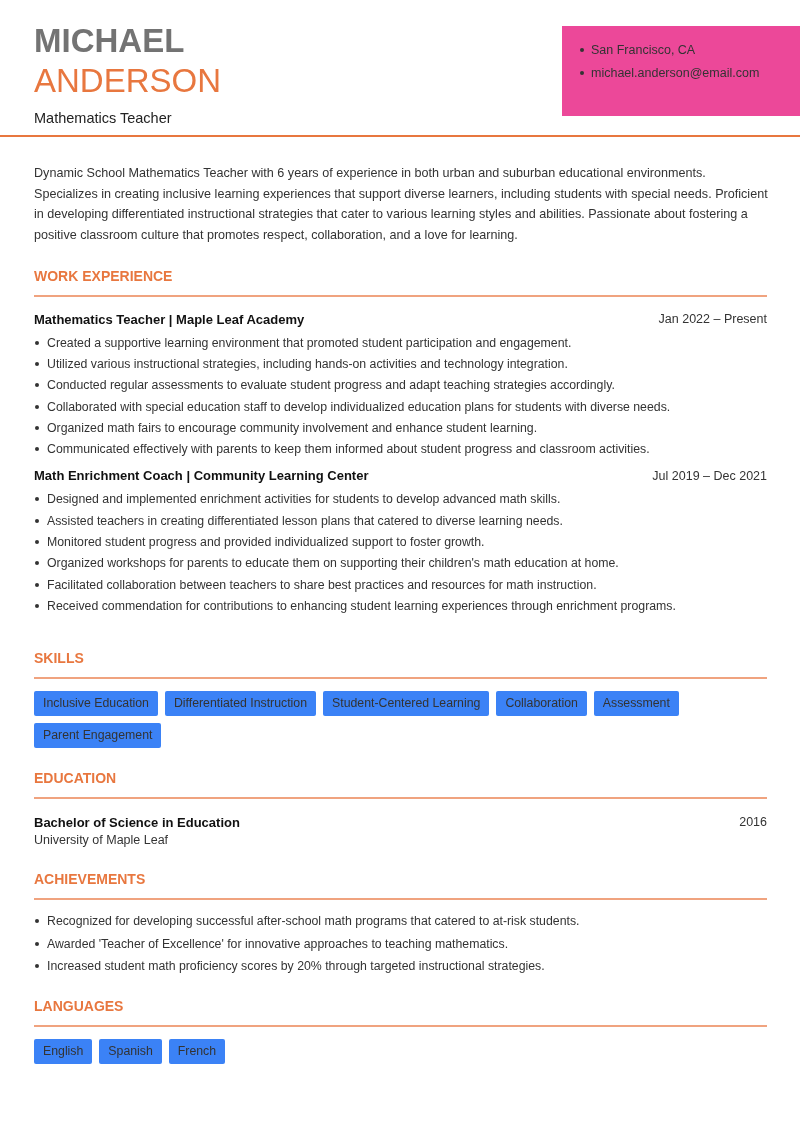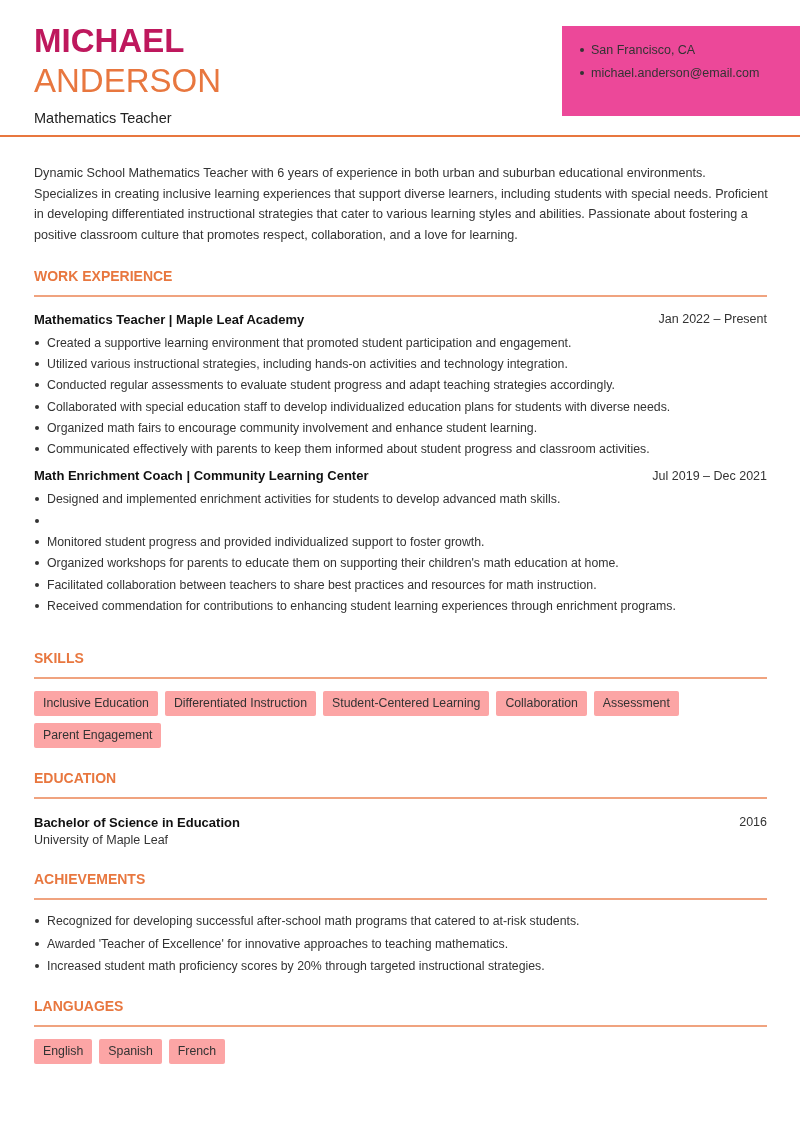--- a/index.html
+++ b/index.html
@@ -10,21 +10,21 @@
     position: relative;
     overflow: hidden;
   }
   .header {
     position: relative;
     height: 137px;
     border-bottom: 2px solid #e8773f;
   }
   .name-block { position: absolute; left: 34px; top: 24px; }
   .first-name {
-    font-size: 33px; font-weight: 700; color: #be185d;
+    font-size: 33px; font-weight: 700; color: #737373;
     line-height: 34px; letter-spacing: 0px;
   }
   .last-name {
     font-size: 33px; font-weight: 400; color: #e8773f;
     line-height: 34px; margin-top: 6px;
   }
   .job-title {
     font-size: 14.5px; color: #222; margin-top: 12px;
   }
   .contact-box {
@@ -69,21 +69,21 @@
   }
   .bullets { list-style: none; margin-top: 3px; }
   .bullets li {
     display: flex; align-items: center;
     font-size: 12.3px; color: #333;
     height: 21.3px;
   }
   .bullets li .bullet { margin-left: 1px; margin-right: 8px; }
   .tags { display: flex; flex-wrap: wrap; margin-top: 12px; }
   .tag {
-    background: #fca5a5; font-size: 12.3px; color: #333;
+    background: #3b82f6; font-size: 12.3px; color: #333;
     height: 25px; line-height: 25px; padding: 0 9px;
     margin-right: 7px; margin-bottom: 7px;
     border-radius: 2px;
   }
   .edu-row {
     display: flex; justify-content: space-between; align-items: center;
     height: 20px; margin-top: 13px;
   }
   .degree { font-size: 13px; font-weight: 700; color: #111; }
   .edu-year { font-size: 12.5px; color: #333; }
@@ -154,20 +154,21 @@
       <span class="job-role">Math Enrichment Coach | Community Learning Center</span>
       <span class="job-date">Jul 2019 – Dec 2021</span>
     </div>
     <ul class="bullets">
       <li>
           <span class="bullet"></span>
           <span>Designed and implemented enrichment activities for students to develop advanced math skills.</span>
         </li>
       <li>
           <span class="bullet"></span>
+          <span>Assisted teachers in creating differentiated lesson plans that catered to diverse learning needs.</span>
         </li>
       <li>
           <span class="bullet"></span>
           <span>Monitored student progress and provided individualized support to foster growth.</span>
         </li>
       <li>
           <span class="bullet"></span>
           <span>Organized workshops for parents to educate them on supporting their children's math education at home.</span>
         </li>
       <li>

